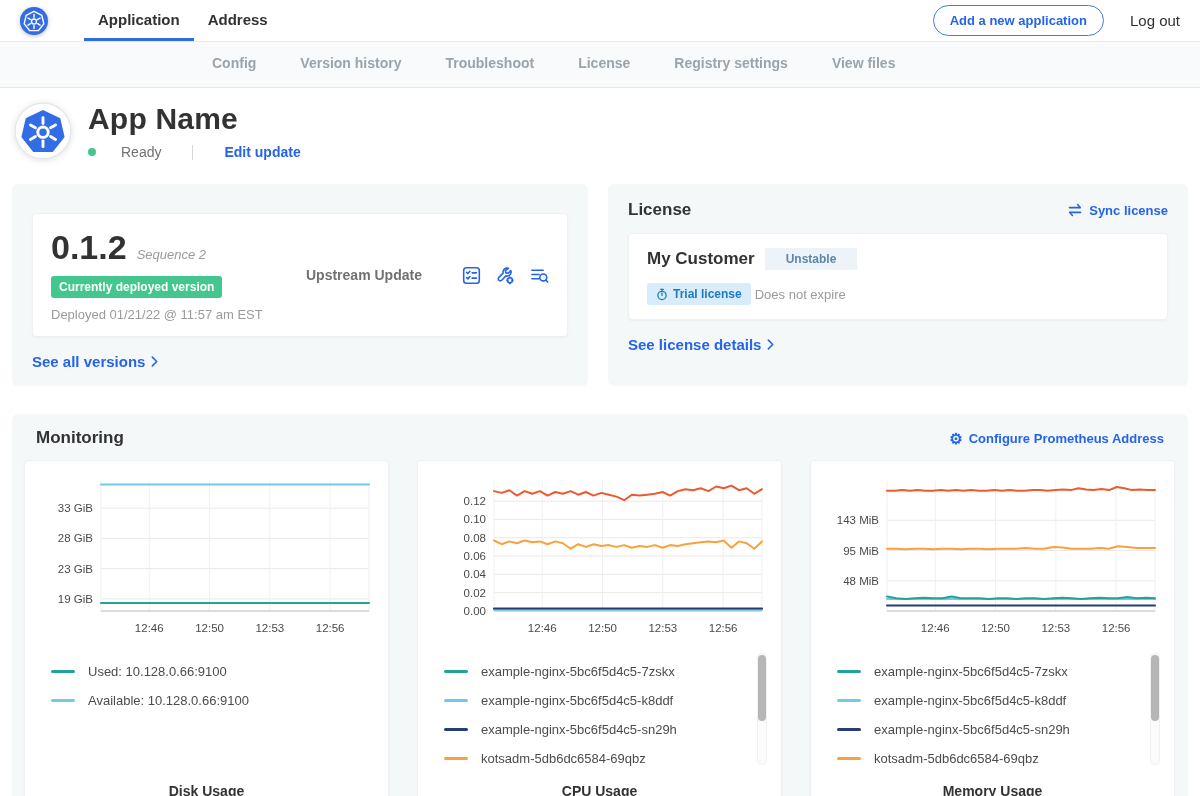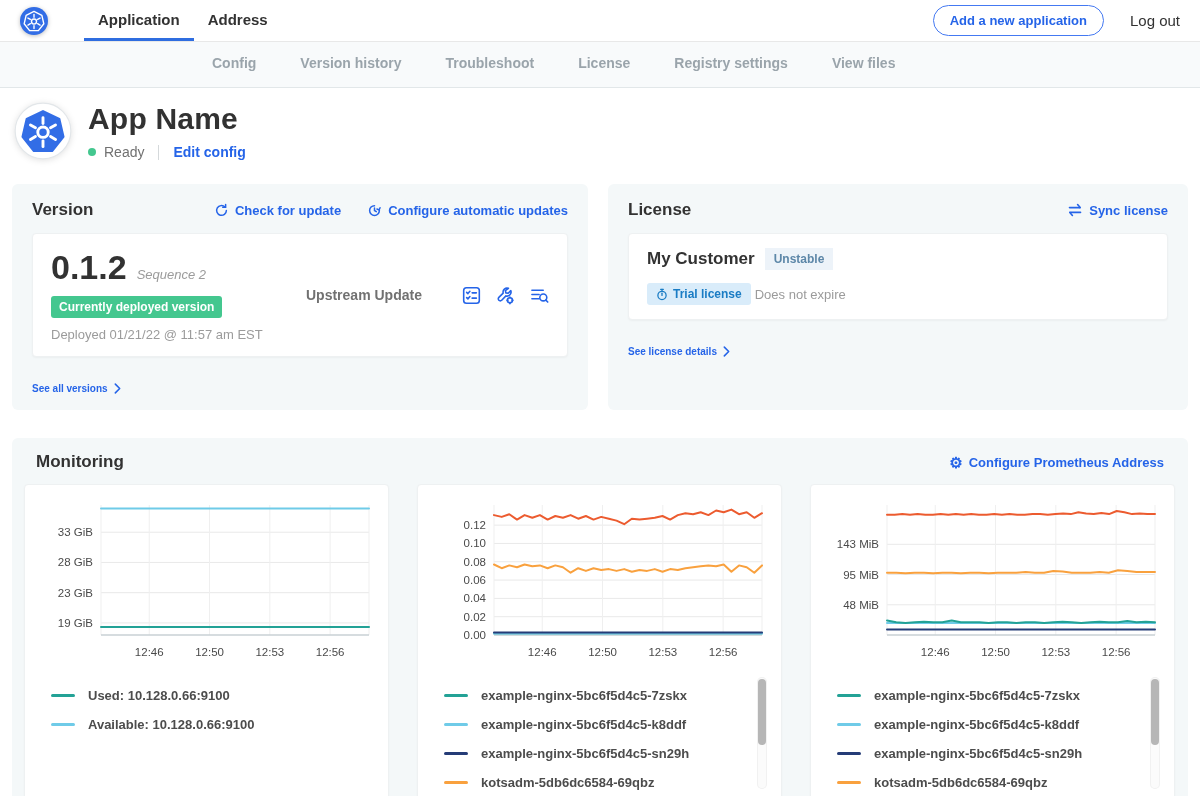--- a/index.html
+++ b/index.html
@@ -19,21 +19,21 @@
   
   .subnav { height:46px; background:#f8fafb; border-bottom:1px solid #e2e7e9; display:flex; padding-left:190px; }
   .subnav-tab { display:flex; align-items:center; padding:0 22px; font-size:14px; font-weight:600; color:#9aa4ab; cursor:pointer; border-bottom:3px solid transparent; }
   .subnav-tab.active { color:#323232; border-bottom-color:#2f6de0; }
 
   
   .app-header { display:flex; padding:14px 14px 16px; background:#fff; }
   .app-logo { width:58px; height:58px; margin-right:16px; }
   .app-logo svg { width:58px; height:58px; filter:drop-shadow(0 1px 3px rgba(0,0,0,.12)); }
   .app-title { font-size:30px; font-weight:800; letter-spacing:.2px; line-height:34px; }
-  .app-status-row { display:flex; align-items:center; margin-top:8px; gap:8px; }
+  .app-status-row { display:flex; align-items:center; margin-top:8px; gap:25px; }
   .status-dot { width:8px; height:8px; border-radius:50%; background:#44c78f; }
   .status-text { font-size:14px; color:#717171; }
   .vdivider { width:1px; height:15px; background:#d5d9db; margin:0 6px; }
   .link { color:#2564e8; font-weight:700; text-decoration:none; cursor:pointer; display:inline-flex; align-items:center; gap:6px; }
   .edit-config { font-size:14px; }
 
   
   .cards-row { display:flex; gap:20px; margin:8px 12px 0; }
   .panel { background:#f4f8f9; border-radius:6px; padding:16px 20px; }
   .panel-header { display:flex; align-items:center; }
@@ -46,36 +46,36 @@
   .version-body { display:flex; align-items:center; }
   .version-left { width:255px; }
   .version-line1 { display:flex; align-items:baseline; gap:10px; }
   .version-number { font-size:34px; font-weight:800; }
   .sequence { font-size:13px; color:#9b9b9b;font-style:italic; }
   .badge-green { display:inline-block; margin-top:9px; background:#44c78f; color:#fff; font-size:12px; font-weight:700; padding:4px 8px; border-radius:3px; }
   .deployed { margin-top:9px; font-size:13px; color:#9b9b9b; }
   .upstream { flex:1; font-size:14px; font-weight:600; color:#717171; }
   .version-icons { display:flex; align-items:center; gap:15px; color:#2564e8; }
   .version-icons .icon-btn { cursor:pointer; display:flex; }
-  .see-link { margin-top:26px; font-size:10px; }
+  .see-link { margin-top:16px; font-size:15px; }
 
   .license-line1 { display:flex; align-items:center; gap:10px; }
   .customer-name { font-size:17px; font-weight:700; }
-  .badge-channel { background:#edf3f9; color:#5d87a8; font-size:12px; font-weight:600; padding:4px 9px; border-radius:0; }
+  .badge-channel { background:#edf3f9; color:#5d87a8; font-size:12px; font-weight:600; padding:4px 21px; border-radius:0; }
   .license-line2 { display:flex; align-items:center; gap:4px; margin-top:13px; }
   .badge-trial { background:#d9ecfa; color:#1a7cc4; font-size:12px; font-weight:700; padding:4px 9px; border-radius:3px; display:inline-flex; align-items:center; gap:5px; }
   .no-expire { font-size:13px; color:#9b9b9b; }
 
   
   .monitoring { margin:28px 12px 0; background:#f4f8f9; border-radius:6px; padding:14px 12px 20px; }
   .monitoring .panel-header { padding:0 12px; }
   .charts-row { display:flex; gap:28px; margin-top:12px; }
   .chart-card { width:365px; background:#fff; border-radius:4px; border:1px solid #eef1f2; box-shadow:0 1px 2px rgba(0,0,0,.04); padding:10px 12px 16px; }
   .chart-svg { display:block; margin:0 auto; }
-  .legend { position:relative; height:122px; margin-top:10px; padding:6px 0 0 14px;font-weight:bold; }
+  .legend { position:relative; height:122px; margin-top:10px; padding:6px 0 0 14px; }
   .legend-item { display:flex; align-items:center; gap:13px; height:29px; }
   .legend-dash { width:24px; height:3px; border-radius:2px; flex:none; }
   .legend-label { font-size:13px; color:#4c4c4c; }
   .legend-scrollbar { position:absolute; right:2px; top:2px; width:10px; height:112px; background:#fbfbfb; border-radius:5px; box-shadow:inset 0 0 0 1px #f1f1f1; }
   .legend-scrollbar-thumb { position:absolute; left:1px; top:2px; width:8px; height:66px; background:#b6b6b6; border-radius:4px; }
   .chart-title { text-align:center; font-size:14px; font-weight:700; margin-top:10px; }
 
   .gear-glyph { font-size:15px; line-height:1; }
   svg.ic { display:block; }
 </style>
@@ -132,48 +132,28 @@
           <line x1="37" y1="44.5" x2="28.4" y2="39.5"></line>
       </g>
     </svg>
   </div>
   <div>
     <h1 class="app-title">App Name</h1>
     <div class="app-status-row">
       <span class="status-dot"></span>
       <span class="status-text">Ready</span>
       <span class="vdivider"></span>
-      <a class="link edit-config">Edit config</a>
+      <a class="link edit-config">Edit update</a>
     </div>
   </div>
 </section>
 
 <section class="cards-row">
 
   <div class="panel version-panel">
-    <div class="panel-header">
-      <span class="panel-title">Version</span>
-      <span class="panel-actions">
-        <a class="link">
-          <svg class="ic" width="15" height="15" viewBox="0 0 16 16" fill="none" stroke="currentColor" stroke-width="1.6" stroke-linecap="round">
-            <path d="M13.2 8a5.2 5.2 0 1 1-1.5-3.7"></path>
-              <path d="M12.4 1.5v3.1h-3.1"></path>
-          </svg>
-          <span>Check for update</span>
-        </a>
-        <a class="link">
-          <svg class="ic" width="15" height="15" viewBox="0 0 16 16" fill="none" stroke="currentColor" stroke-width="1.6" stroke-linecap="round">
-            <path d="M13.2 8A5.2 5.2 0 1 1 8 2.8"></path>
-              <path d="M13.9 5.1l-1 2.3-2.3-1"></path>
-              <path d="M8 5.3V8l1.9 1.2"></path>
-          </svg>
-          <span>Configure automatic updates</span>
-        </a>
-      </span>
-    </div>
     <div class="white-card version-body">
       <div class="version-left">
         <div class="version-line1">
           <span class="version-number">0.1.2</span>
           <span class="sequence">Sequence 2</span>
         </div>
         <span class="badge-green">Currently deployed version</span>
         <div class="deployed">Deployed 01/21/22 @ 11:57 am EST</div>
       </div>
       <div class="upstream">Upstream Update</div>

